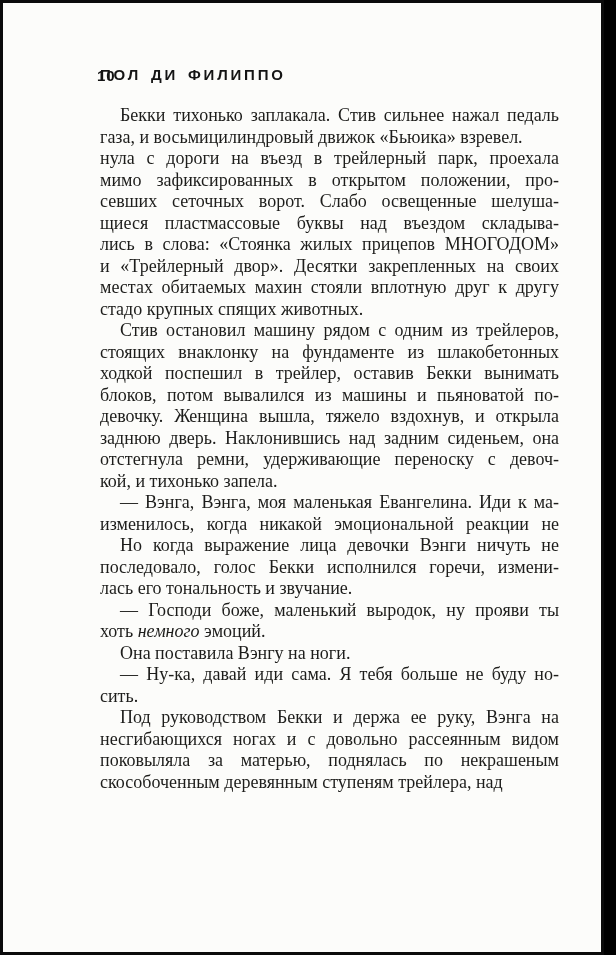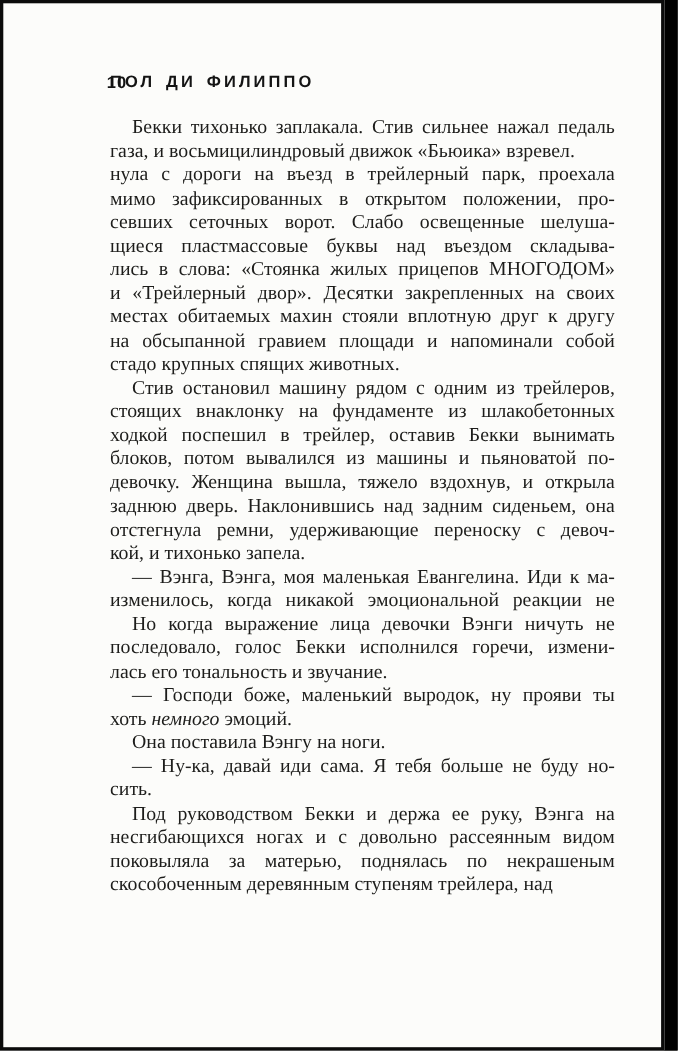--- a/index.html
+++ b/index.html
@@ -60,21 +60,20 @@
         <div class="line last"><span>газа, и восьмицилиндровый движок «Бьюика» взревел.</span></div>
       </div>
       <div class="paragraph">
         <div class="line"><span>нула с дороги на въезд в трейлерный парк, проехала</span></div>
         <div class="line"><span>мимо зафиксированных в открытом положении, про-</span></div>
         <div class="line"><span>севших сеточных ворот. Слабо освещенные шелуша-</span></div>
         <div class="line"><span>щиеся пластмассовые буквы над въездом складыва-</span></div>
         <div class="line"><span>лись в слова: «Стоянка жилых прицепов МНОГОДОМ»</span></div>
         <div class="line"><span>и «Трейлерный двор». Десятки закрепленных на своих</span></div>
         <div class="line"><span>местах обитаемых махин стояли вплотную друг к другу</span></div>
-        <div class="line"><span>на обсыпанной гравием площади и напоминали собой</span></div>
         <div class="line last"><span>стадо крупных спящих животных.</span></div>
       </div>
       <div class="paragraph">
         <div class="line first"><span>Стив остановил машину рядом с одним из трейлеров,</span></div>
         <div class="line"><span>стоящих внаклонку на фундаменте из шлакобетонных</span></div>
         <div class="line"><span>ходкой поспешил в трейлер, оставив Бекки вынимать</span></div>
         <div class="line"><span>блоков, потом вывалился из машины и пьяноватой по-</span></div>
         <div class="line"><span>девочку. Женщина вышла, тяжело вздохнув, и открыла</span></div>
         <div class="line"><span>заднюю дверь. Наклонившись над задним сиденьем, она</span></div>
         <div class="line"><span>отстегнула ремни, удерживающие переноску с девоч-</span></div>

